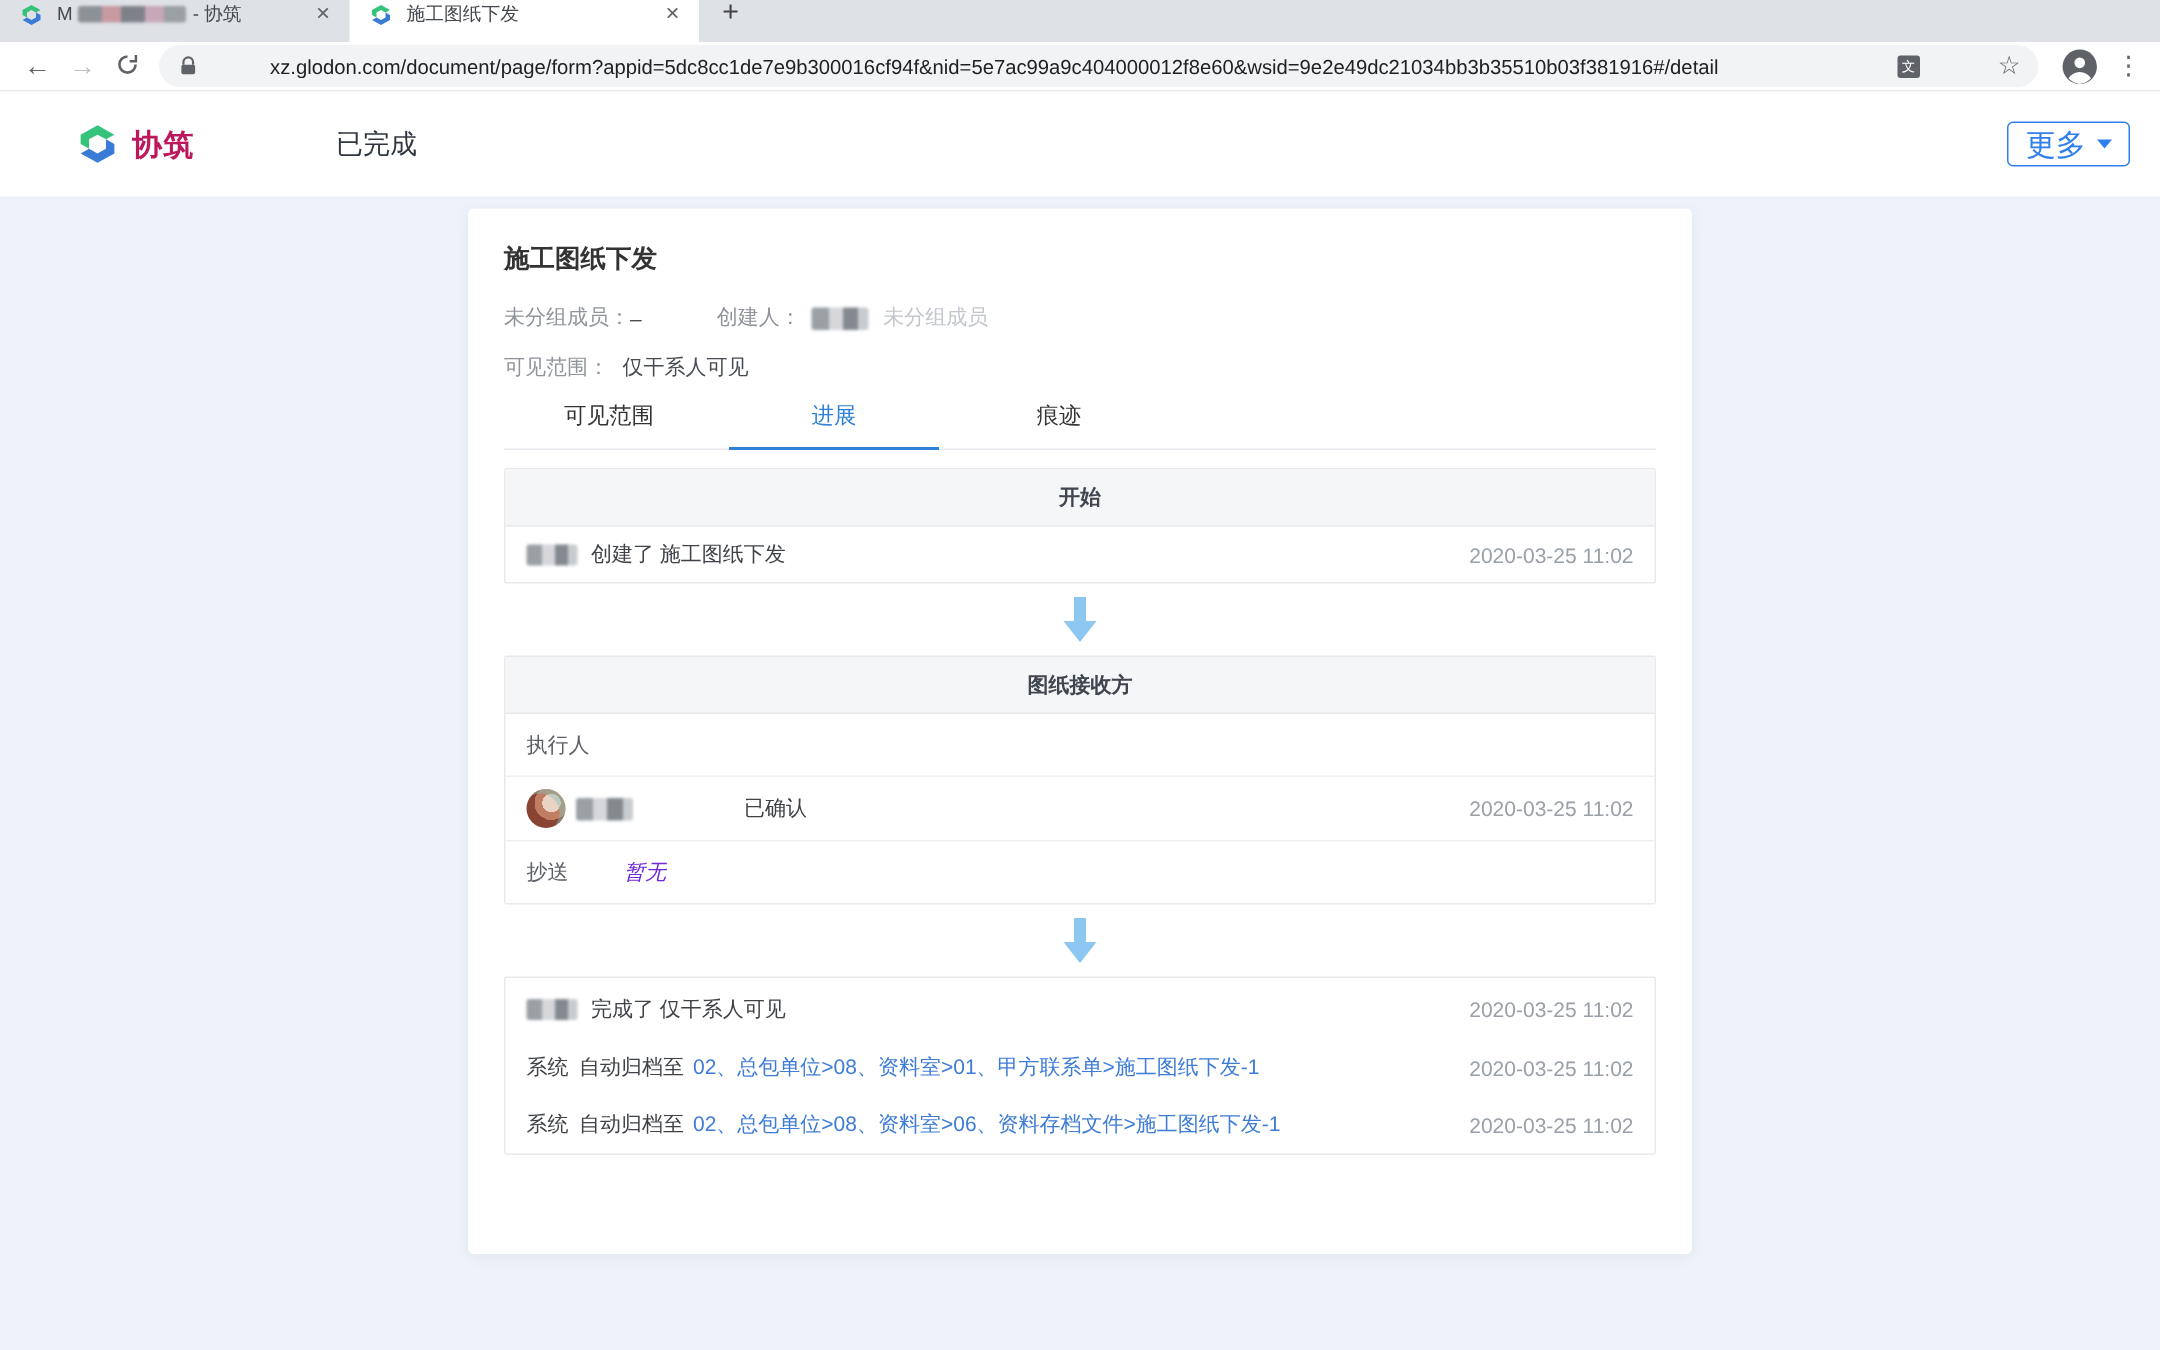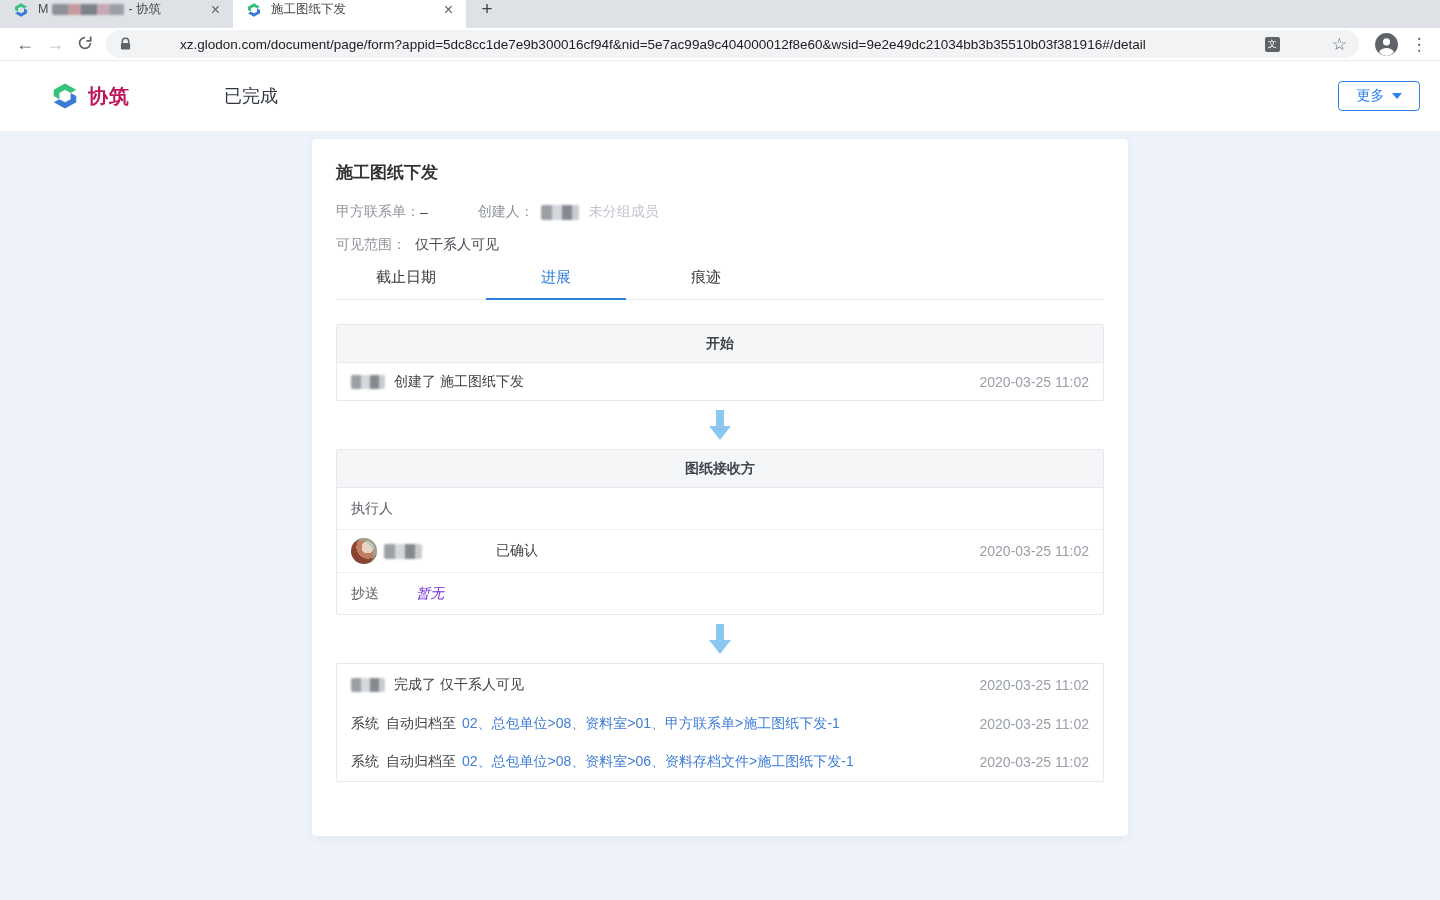--- a/index.html
+++ b/index.html
@@ -25,21 +25,21 @@
   .translate-box { width:15px; height:15px; background:#5f6368; border-radius:2px; color:#fff; font-size:9px; display:flex; align-items:center; justify-content:center; }
   .star { font-size:17px; color:#5f6368; }
   .profile { width:25px; height:25px; margin:0 9px; display:inline-flex; }
   .menu-dots { font-size:17px; color:#5f6368; width:22px; text-align:center; }
 
   
   .appheader { height:70px; background:#fff; position:relative; display:flex; align-items:center; }
   .logo { display:flex; align-items:center; margin-left:50px; }
   .logo-text { font-size:20px; font-weight:700; color:#be185d; margin-left:8px; letter-spacing:1px; }
   .status-title { position:absolute; left:224px; font-size:18px; color:#30363f; }
-  .more-btn { position:absolute; right:20px; width:82px; height:30px; border:1px solid #2f80ed; border-radius:4px; background:#fff; color:#2f80ed; font-size:14px; display:flex; align-items:center; justify-content:center; gap:7px; cursor:pointer; }
+  .more-btn { position:absolute; right:20px; width:82px; height:30px; border:1px solid #2f80ed; border-radius:4px; background:#fff; color:#2f80ed; font-size:20px; display:flex; align-items:center; justify-content:center; gap:7px; cursor:pointer; }
   .chev-down { width:0; height:0; border-left:5px solid transparent; border-right:5px solid transparent; border-top:6px solid #2f80ed; }
 
   
   .main { height:752px; }
   .card { width:816px; height:697px; margin:8px auto 0; background:#fff; border-radius:4px; box-shadow:0 2px 10px rgba(30,40,60,.06); padding:22px 24px 0; }
   .card-title { font-size:17px; font-weight:600; color:#333; }
   .meta-row { display:flex; align-items:center; font-size:14px; margin-top:19px; }
   .meta-row + .meta-row { margin-top:15px; }
   .m-label { color:#8f949b; }
   .m-val { color:#474c52; }
@@ -53,21 +53,21 @@
     background:linear-gradient(90deg,#8d9298 0 22%,#c79aa0 22% 40%,#7d8289 40% 62%,#c8a8b8 62% 80%,#9aa0a6 80%); }
   .redacted.namep { width:38px; height:15px; margin-left:7px; }
 
   
   .tabs { display:flex; margin-top:14px; border-bottom:1px solid #e6e9ee; }
   .tabitem { width:140px; margin-right:10px; text-align:center; padding-bottom:12px; font-size:15px; color:#333; position:relative; cursor:pointer; }
   .tabitem.active { color:#2f80d9; }
   .tabitem.active::after { content:""; position:absolute; left:0; right:0; bottom:-1px; height:2px; background:#2f80d9; }
 
   
-  .timeline { margin-top:24px; }
+  .timeline { margin-top:12px; }
   .section { border:1px solid #e7e9ec; border-radius:2px; }
   .sec-head { height:38px; background:#f5f6f7; border-bottom:1px solid #e7e9ec; display:flex; align-items:center; justify-content:center; font-size:14px; font-weight:600; color:#40454f; }
   .row { display:flex; align-items:center; padding:0 14px; font-size:14px; color:#3f4347; }
   .row.bordered { border-bottom:1px solid #eef0f2; }
   .row.h37 { height:37px; } .row.h41 { height:41px; } .row.h42 { height:42px; } .row.h43 { height:43px; } .row.h38 { height:38px; }
   .time { margin-left:auto; color:#9aa0a8; }
   .label-gray { color:#5c6066; }
   .muted { color:#6d28d9; margin-left:37px;font-style:italic; }
   .avatar-photo { width:26px; height:26px; border-radius:50%; flex:none;
     background:radial-gradient(circle at 64% 36%,#ead2c4 0 26%,#c07d62 26% 48%,#8a4433 48% 70%,#5c2c24 100%);
@@ -158,34 +158,34 @@
     <span class="chev-down"></span>
   </button>
 </header>
 
 <div class="main">
   <div class="card">
 
     <div class="card-title">施工图纸下发</div>
 
     <div class="meta-row">
-      <span class="m-label">甲方联系单：</span>
+      <span class="m-label">未分组成员：</span>
       <span class="m-val gap-big">–</span>
       <span class="m-label">创建人：</span>
       <span class="redacted namep"></span>
       <span class="group-name">未分组成员</span>
     </div>
 
     <div class="meta-row">
       <span class="m-label" style="margin-right:9px">可见范围：</span>
       <span class="m-val">仅干系人可见</span>
     </div>
 
     <div class="tabs">
-      <div class="tabitem">截止日期</div>
+      <div class="tabitem">可见范围</div>
       <div class="tabitem active">进展</div>
       <div class="tabitem">痕迹</div>
     </div>
 
     <div class="timeline">
 
       <div class="section">
         <div class="sec-head">开始</div>
         <div class="row h37">
           <span class="redacted sm"></span>

